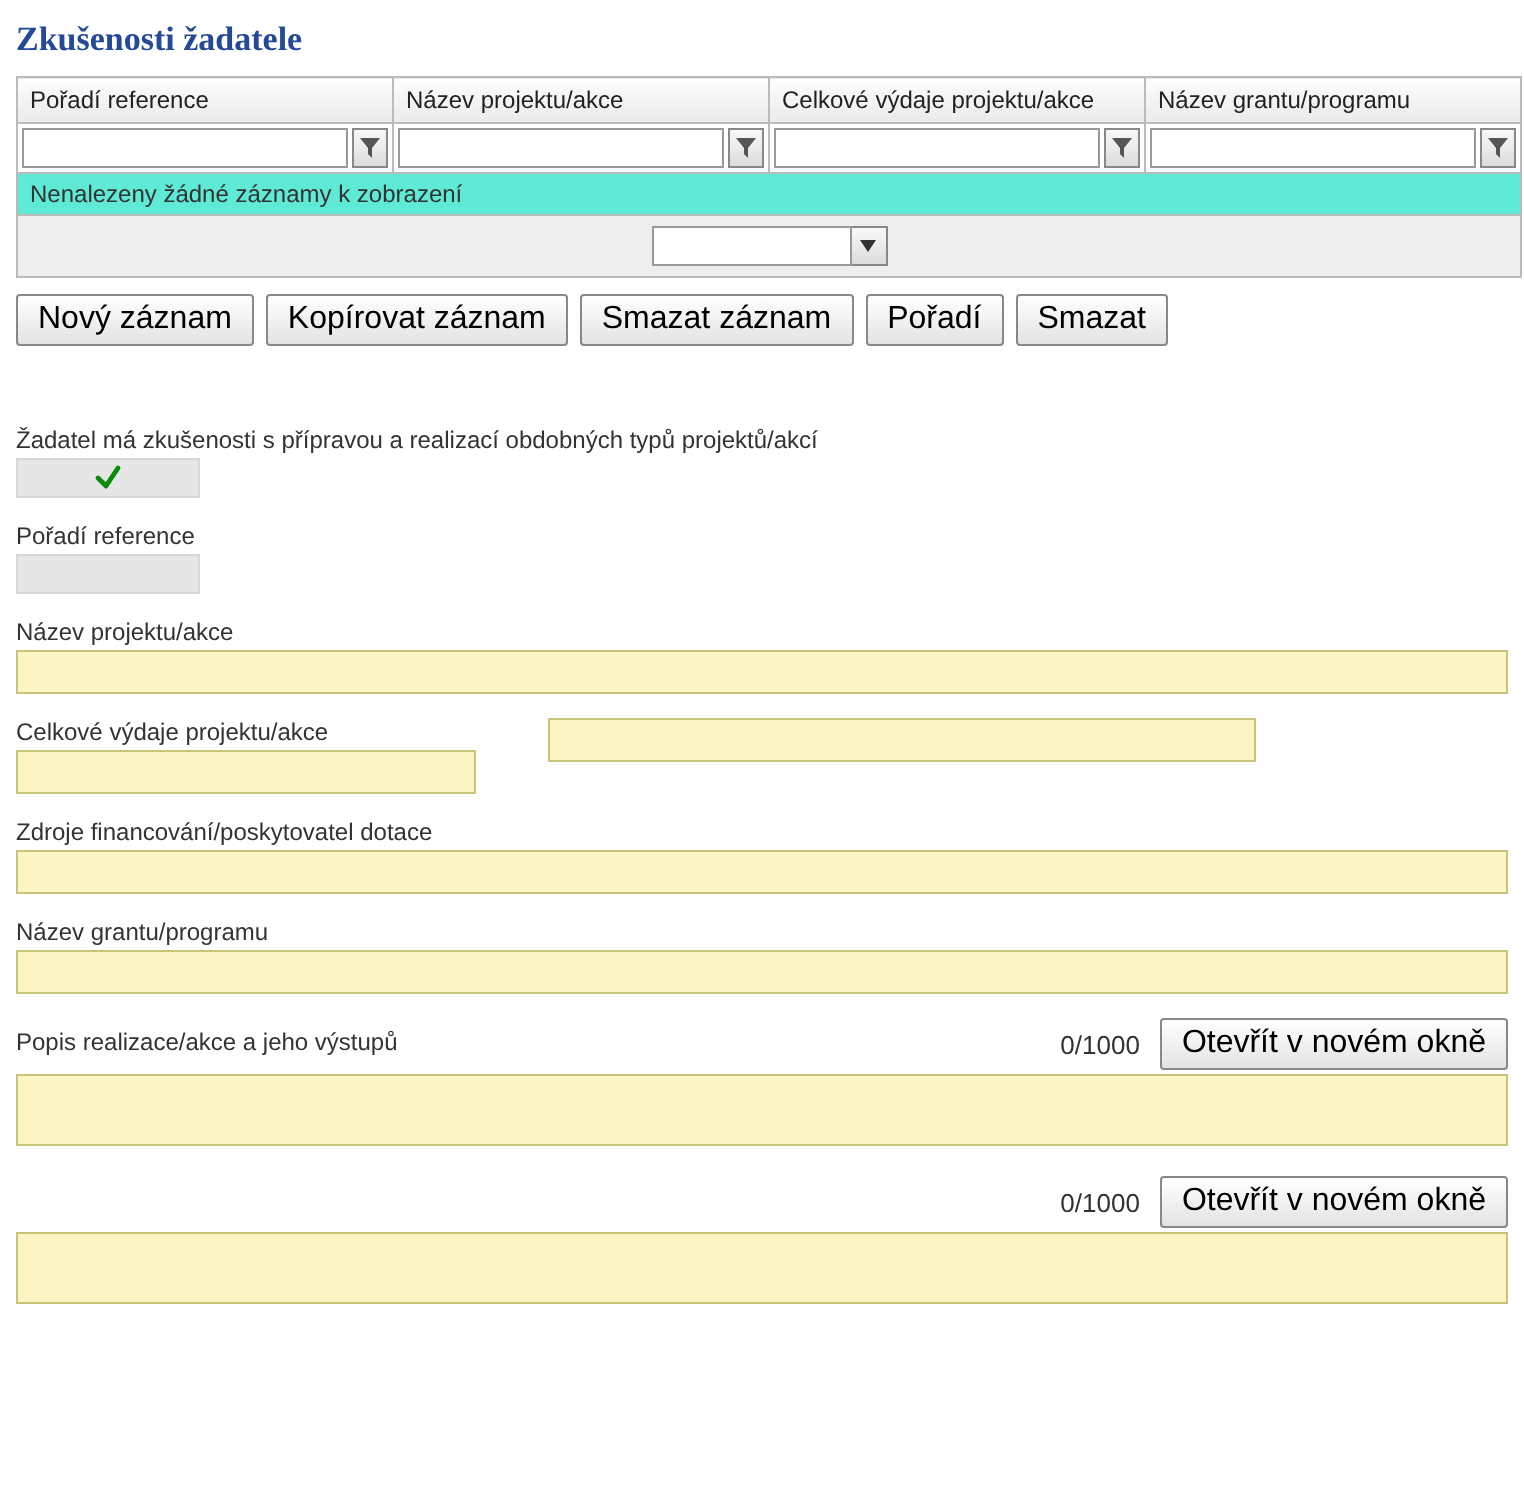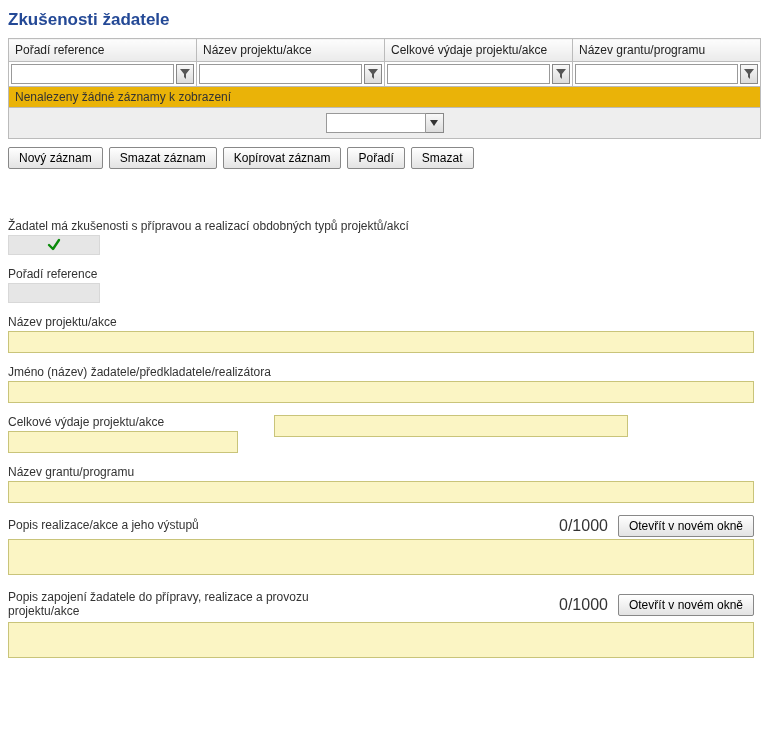--- a/index.html
+++ b/index.html
@@ -10,20 +10,21 @@
     margin: 0;
     padding: 8px;
     background: #fff;
     width: 762px;
   }
   h2.page-title {
     color: #244996;
     font-size: 17px;
     font-weight: bold;
     margin: 2px 0 8px 0;
+    font-family: Liberation Serif, serif;
   }
   table.grid {
     width: 100%;
     border-collapse: collapse;
     border: 1px solid #bbb;
   }
   table.grid th {
     background: linear-gradient(#fdfdfd,#eaeaea);
     border: 1px solid #bbb;
     font-weight: normal;
@@ -51,21 +52,21 @@
     border: 1px solid #888;
     background: linear-gradient(#f9f9f9,#dcdcdc);
     display: flex;
     align-items: center;
     justify-content: center;
     cursor: pointer;
   }
   .filter-btn svg { width: 10px; height: 10px; }
   .no-records td {
     border: 1px solid #bbb;
-    background: #eab308;
+    background: #5eead4;
     padding: 3px 6px;
     color: #333;
   }
   .pager-row td {
     border: 1px solid #bbb;
     padding: 5px 6px;
     text-align: center;
     background: #eee;
   }
   .pager {
@@ -90,28 +91,28 @@
     align-items: center;
     justify-content: center;
     cursor: pointer;
   }
   .pager .drop svg { width: 8px; height: 6px; }
   .toolbar { margin-top: 8px; display: flex; gap: 6px; }
   .btn {
     border: 1px solid #888;
     background: linear-gradient(#ffffff,#e3e3e3);
     padding: 3px 10px;
-    font-size: 12px;
+    font-size: 16px;
     cursor: pointer;
     border-radius: 2px;
     font-family: inherit;
   }
 
   
-  .form-area { margin-top: 50px; }
+  .form-area { margin-top: 40px; }
   .lbl { color: #333; font-size: 12px; margin-bottom: 2px; display: block; }
   .ro-disabled {
     width: 92px; height: 20px;
     background: #e6e6e6;
     border: 1px solid #d8d8d8;
     display: flex; align-items: center; justify-content: center;
   }
   .ro-disabled svg { width: 14px; height: 14px; }
   .ro-disabled.plain { justify-content: flex-start; padding: 0 4px; }
   .field {
@@ -138,21 +139,21 @@
   .col-narrow { flex: 0 0 230px !important; }
   .col-right-spacer { flex: 0 0 90px !important; }
   .textarea-head {
     display: flex;
     align-items: center;
     justify-content: flex-end;
     gap: 10px;
     margin-bottom: 2px;
   }
   .textarea-head .lbl-left { margin-right: auto; }
-  .counter { color: #333; font-size: 16px; }
+  .counter { color: #333; font-size: 13px; }
 </style>
 </head>
 <body>
 
 <h2 class="page-title">Zkušenosti žadatele</h2>
 
 <table class="grid">
   <colgroup>
     <col style="width:92px">
       <col>
@@ -223,22 +224,22 @@
               </svg>
           </div>
         </div>
       </td>
     </tr>
   </tbody>
 </table>
 
 <div class="toolbar">
   <button class="btn">Nový záznam</button>
+  <button class="btn">Kopírovat záznam</button>
   <button class="btn">Smazat záznam</button>
-  <button class="btn">Kopírovat záznam</button>
   <button class="btn">Pořadí</button>
   <button class="btn">Smazat</button>
 </div>
 
 <div class="form-area">
 
   <div class="row">
     <span class="lbl">Žadatel má zkušenosti s přípravou a realizací obdobných typů projektů/akcí</span>
     <div class="ro-disabled">
       <svg viewBox="0 0 14 14">
@@ -250,53 +251,52 @@
   <div class="row">
     <span class="lbl">Pořadí reference</span>
     <div class="ro-disabled plain"></div>
   </div>
 
   <div class="row">
     <span class="lbl">Název projektu/akce</span>
     <input class="field" type="text" style="">
   </div>
 
-  <div class="row">
-    <span class="lbl">Jméno (název) žadatele/předkladatele/realizátora</span>
-    <input class="field" type="text" style="">
-  </div>
 
   <div class="row two-col">
     <div class="col-narrow">
       <span class="lbl">Celkové výdaje projektu/akce</span>
       <input class="field" type="text" style="">
     </div>
     <div>
       <input class="field" type="text" style="">
     </div>
     <div class="col-right-spacer"></div>
   </div>
 
+  <div class="row">
+    <span class="lbl">Zdroje financování/poskytovatel dotace</span>
+    <input class="field" type="text" style="">
+  </div>
 
   <div class="row">
     <span class="lbl">Název grantu/programu</span>
     <input class="field" type="text" style="">
   </div>
 
   <div class="row">
     <div class="textarea-head">
       <span class="lbl lbl-left">Popis realizace/akce a jeho výstupů</span>
       <span class="counter">0/1000</span>
       <button class="btn">Otevřít v novém okně</button>
     </div>
     <textarea class="field-big" style=""></textarea>
   </div>
 
   <div class="row">
     <div class="textarea-head">
-      <span class="lbl lbl-left" style="max-width:340px">Popis zapojení žadatele do přípravy, realizace a provozu projektu/akce</span>
       <span class="counter">0/1000</span>
       <button class="btn">Otevřít v novém okně</button>
     </div>
     <textarea class="field-big" style=""></textarea>
   </div>
 
 </div>
 
 </body></html>

